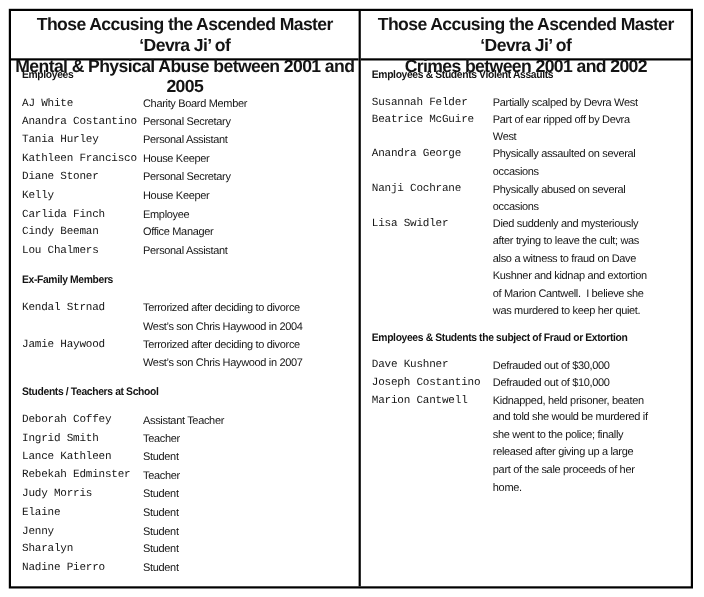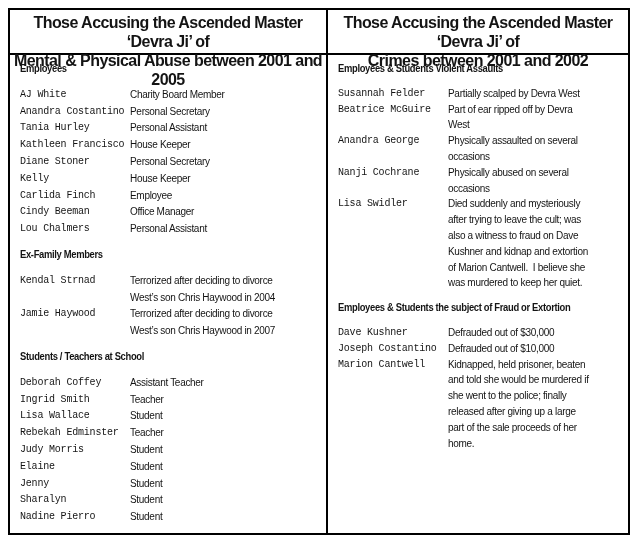--- a/index.html
+++ b/index.html
@@ -97,21 +97,21 @@
         <div class="section-title">Students / Teachers at School</div>
         <div class="entry">
           <div class="entry-name">Deborah Coffey</div>
           <div class="entry-desc">Assistant Teacher</div>
         </div>
         <div class="entry">
           <div class="entry-name">Ingrid Smith</div>
           <div class="entry-desc">Teacher</div>
         </div>
         <div class="entry">
-          <div class="entry-name">Lisa Wallace</div>
+          <div class="entry-name">Lance Kathleen</div>
           <div class="entry-desc">Student</div>
         </div>
         <div class="entry">
           <div class="entry-name">Rebekah Edminster</div>
           <div class="entry-desc">Teacher</div>
         </div>
         <div class="entry">
           <div class="entry-name">Judy Morris</div>
           <div class="entry-desc">Student</div>
         </div>

